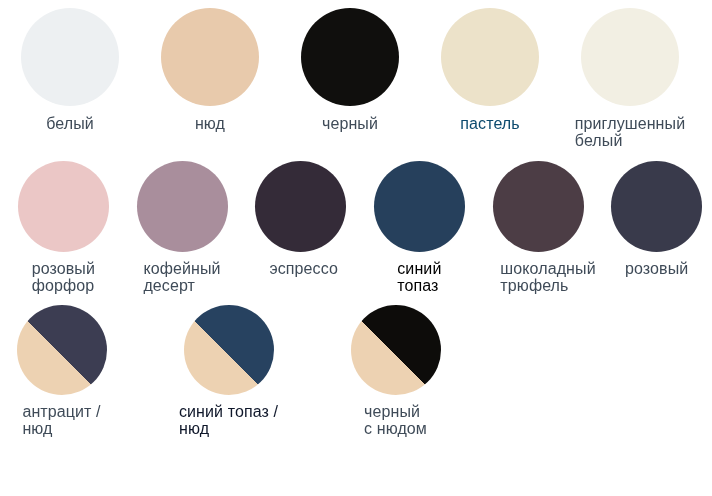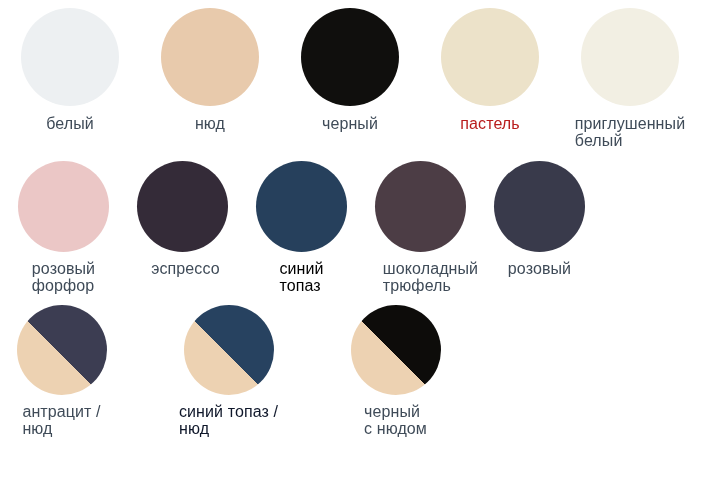--- a/index.html
+++ b/index.html
@@ -76,34 +76,39 @@
     <div class="swatch">
       <div class="circle" style="background: rgb(232, 202, 172);"></div>
       <div class="label" style="color: rgb(63, 75, 88);">нюд</div>
     </div>
     <div class="swatch">
       <div class="circle" style="background: rgb(16, 15, 13);"></div>
       <div class="label" style="color: rgb(63, 75, 88);">черный</div>
     </div>
     <div class="swatch">
       <div class="circle" style="background: rgb(236, 226, 201);"></div>
-      <div class="label" style="color: #b91c1c;">пастель</div>
+      <div class="label" style="color: #0c4a6e;">пастель</div>
     </div>
     <div class="swatch">
       <div class="circle" style="background: rgb(242, 239, 227);"></div>
       <div class="label" style="color: rgb(63, 75, 88);">приглушенный
 белый</div>
     </div>
   </div>
 
   <div class="swatch-row row-2">
     <div class="swatch">
       <div class="circle" style="background: rgb(235, 199, 198);"></div>
       <div class="label" style="color: rgb(63, 75, 88);">розовый
 форфор</div>
+    </div>
+    <div class="swatch">
+      <div class="circle" style="background: rgb(169, 142, 156);"></div>
+      <div class="label" style="color: rgb(63, 75, 88);">кофейный
+десерт</div>
     </div>
     <div class="swatch">
       <div class="circle" style="background: rgb(52, 43, 56);"></div>
       <div class="label" style="color: rgb(63, 75, 88); margin-left: 6px;">эспрессо</div>
     </div>
     <div class="swatch">
       <div class="circle" style="background: rgb(38, 64, 92);"></div>
       <div class="label" style="color: #000000;">синий
 топаз</div>
     </div>

